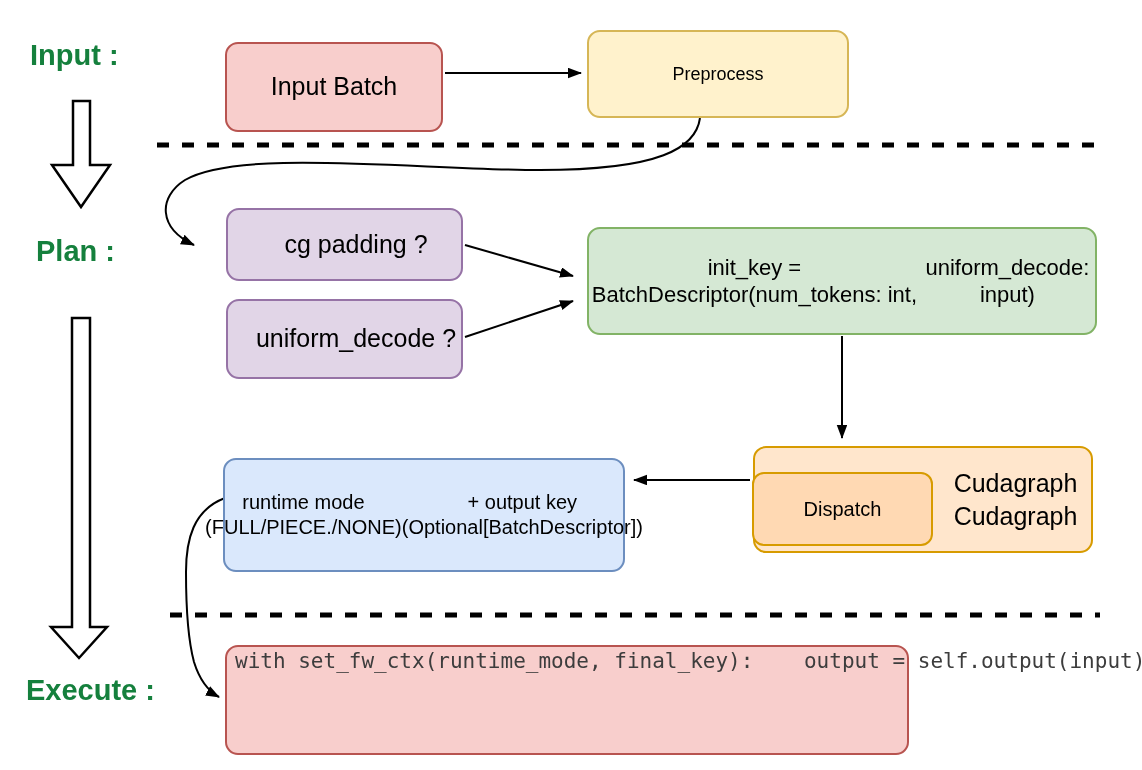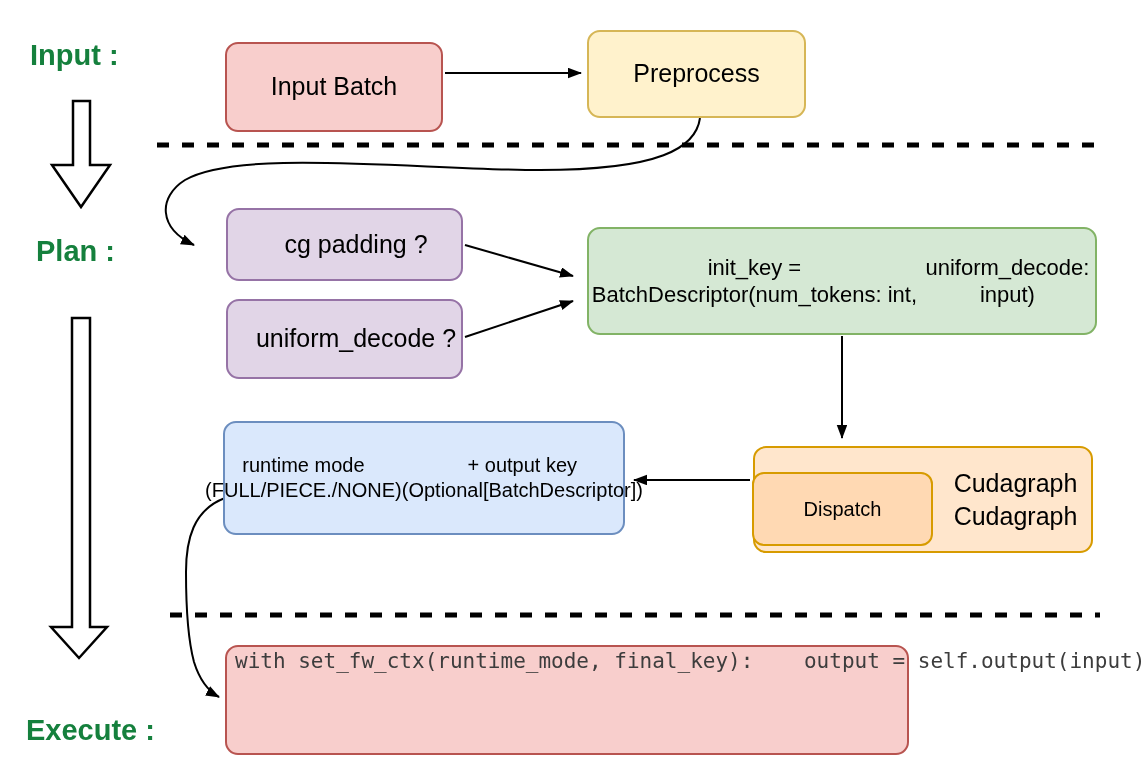--- a/index.html
+++ b/index.html
@@ -19,40 +19,40 @@
   .purple {background:#e1d5e7;border:2px solid #9673a6;padding-left:23px;}
   .green  {background:#d5e8d4;border:2px solid #82b366;}
   .blue   {background:#dae8fc;border:2px solid #6c8ebf;}
   .orange-outer{background:#ffe6cc;border:2px solid #d79b00;}
   .orange-inner{background:#ffd9b3;border:2px solid #d79b00;}
   .stage-label{
     position:absolute;font-weight:bold;font-size:29px;color:#15803d;line-height:1.1;
     white-space:nowrap;
   }
   #box-input-batch   {left:225px;top:42px; width:218px;height:90px;font-size:25px;}
-  #box-preprocess    {left:587px;top:30px; width:219px;height:88px;font-size:25px;}
+  #box-preprocess    {left:587px;top:30px; width:262px;height:88px;font-size:18px;}
   #box-cg-padding    {left:226px;top:208px;width:237px;height:73px;font-size:25px;}
   #box-uniform-decode{left:226px;top:299px;width:237px;height:80px;font-size:25px;}
   #box-init-key      {left:587px;top:227px;width:510px;height:108px;font-size:22px;z-index:2;}
   #box-cudagraph     {left:753px;top:446px;width:340px;height:107px;font-size:25px;z-index:2;}
   #box-dispatch      {left:752px;top:443px;width:181px;height:74px;font-size:20px;z-index:3;border-radius:12px;margin-top:29px;}
-  #box-runtime       {left:223px;top:421px;width:402px;height:114px;font-size:20px;z-index:2;}
+  #box-runtime       {left:223px;top:458px;width:402px;height:114px;font-size:20px;z-index:2;}
   #box-code{
     left:225px;top:645px;width:684px;height:110px;z-index:2;
     font-family:"DejaVu Sans Mono","Liberation Mono",monospace;
     font-size:21px;color:#3d3d3d;justify-content:flex-start;
     align-items:flex-start;text-align:left;padding-left:8px;line-height:1.4;
   }
   #box-code .lines{align-items:flex-start;}
   .pre{white-space:pre;}
   #cudagraph-label{position:absolute;left:181px;top:0;width:159px;height:100%;
     display:flex;flex-direction:column;align-items:center;justify-content:center;line-height:1.3;}
   #label-input  {left:30px;top:40px;}
   #label-plan   {left:36px;top:236px;}
-  #label-execute{left:26px;top:675px;margin-top:40px;}
+  #label-execute{left:26px;top:675px;}
 </style>
 </head>
 <body>
 
 <div class="canvas">
 
   <svg class="wires" viewBox="0 0 1142 770">
     <defs>
       <marker id="ah" markerUnits="userSpaceOnUse" markerWidth="16" markerHeight="12" refX="13" refY="5.25" orient="auto">
         <path d="M0,0 L14,5.25 L0,10.5 Z" fill="#000"></path>

